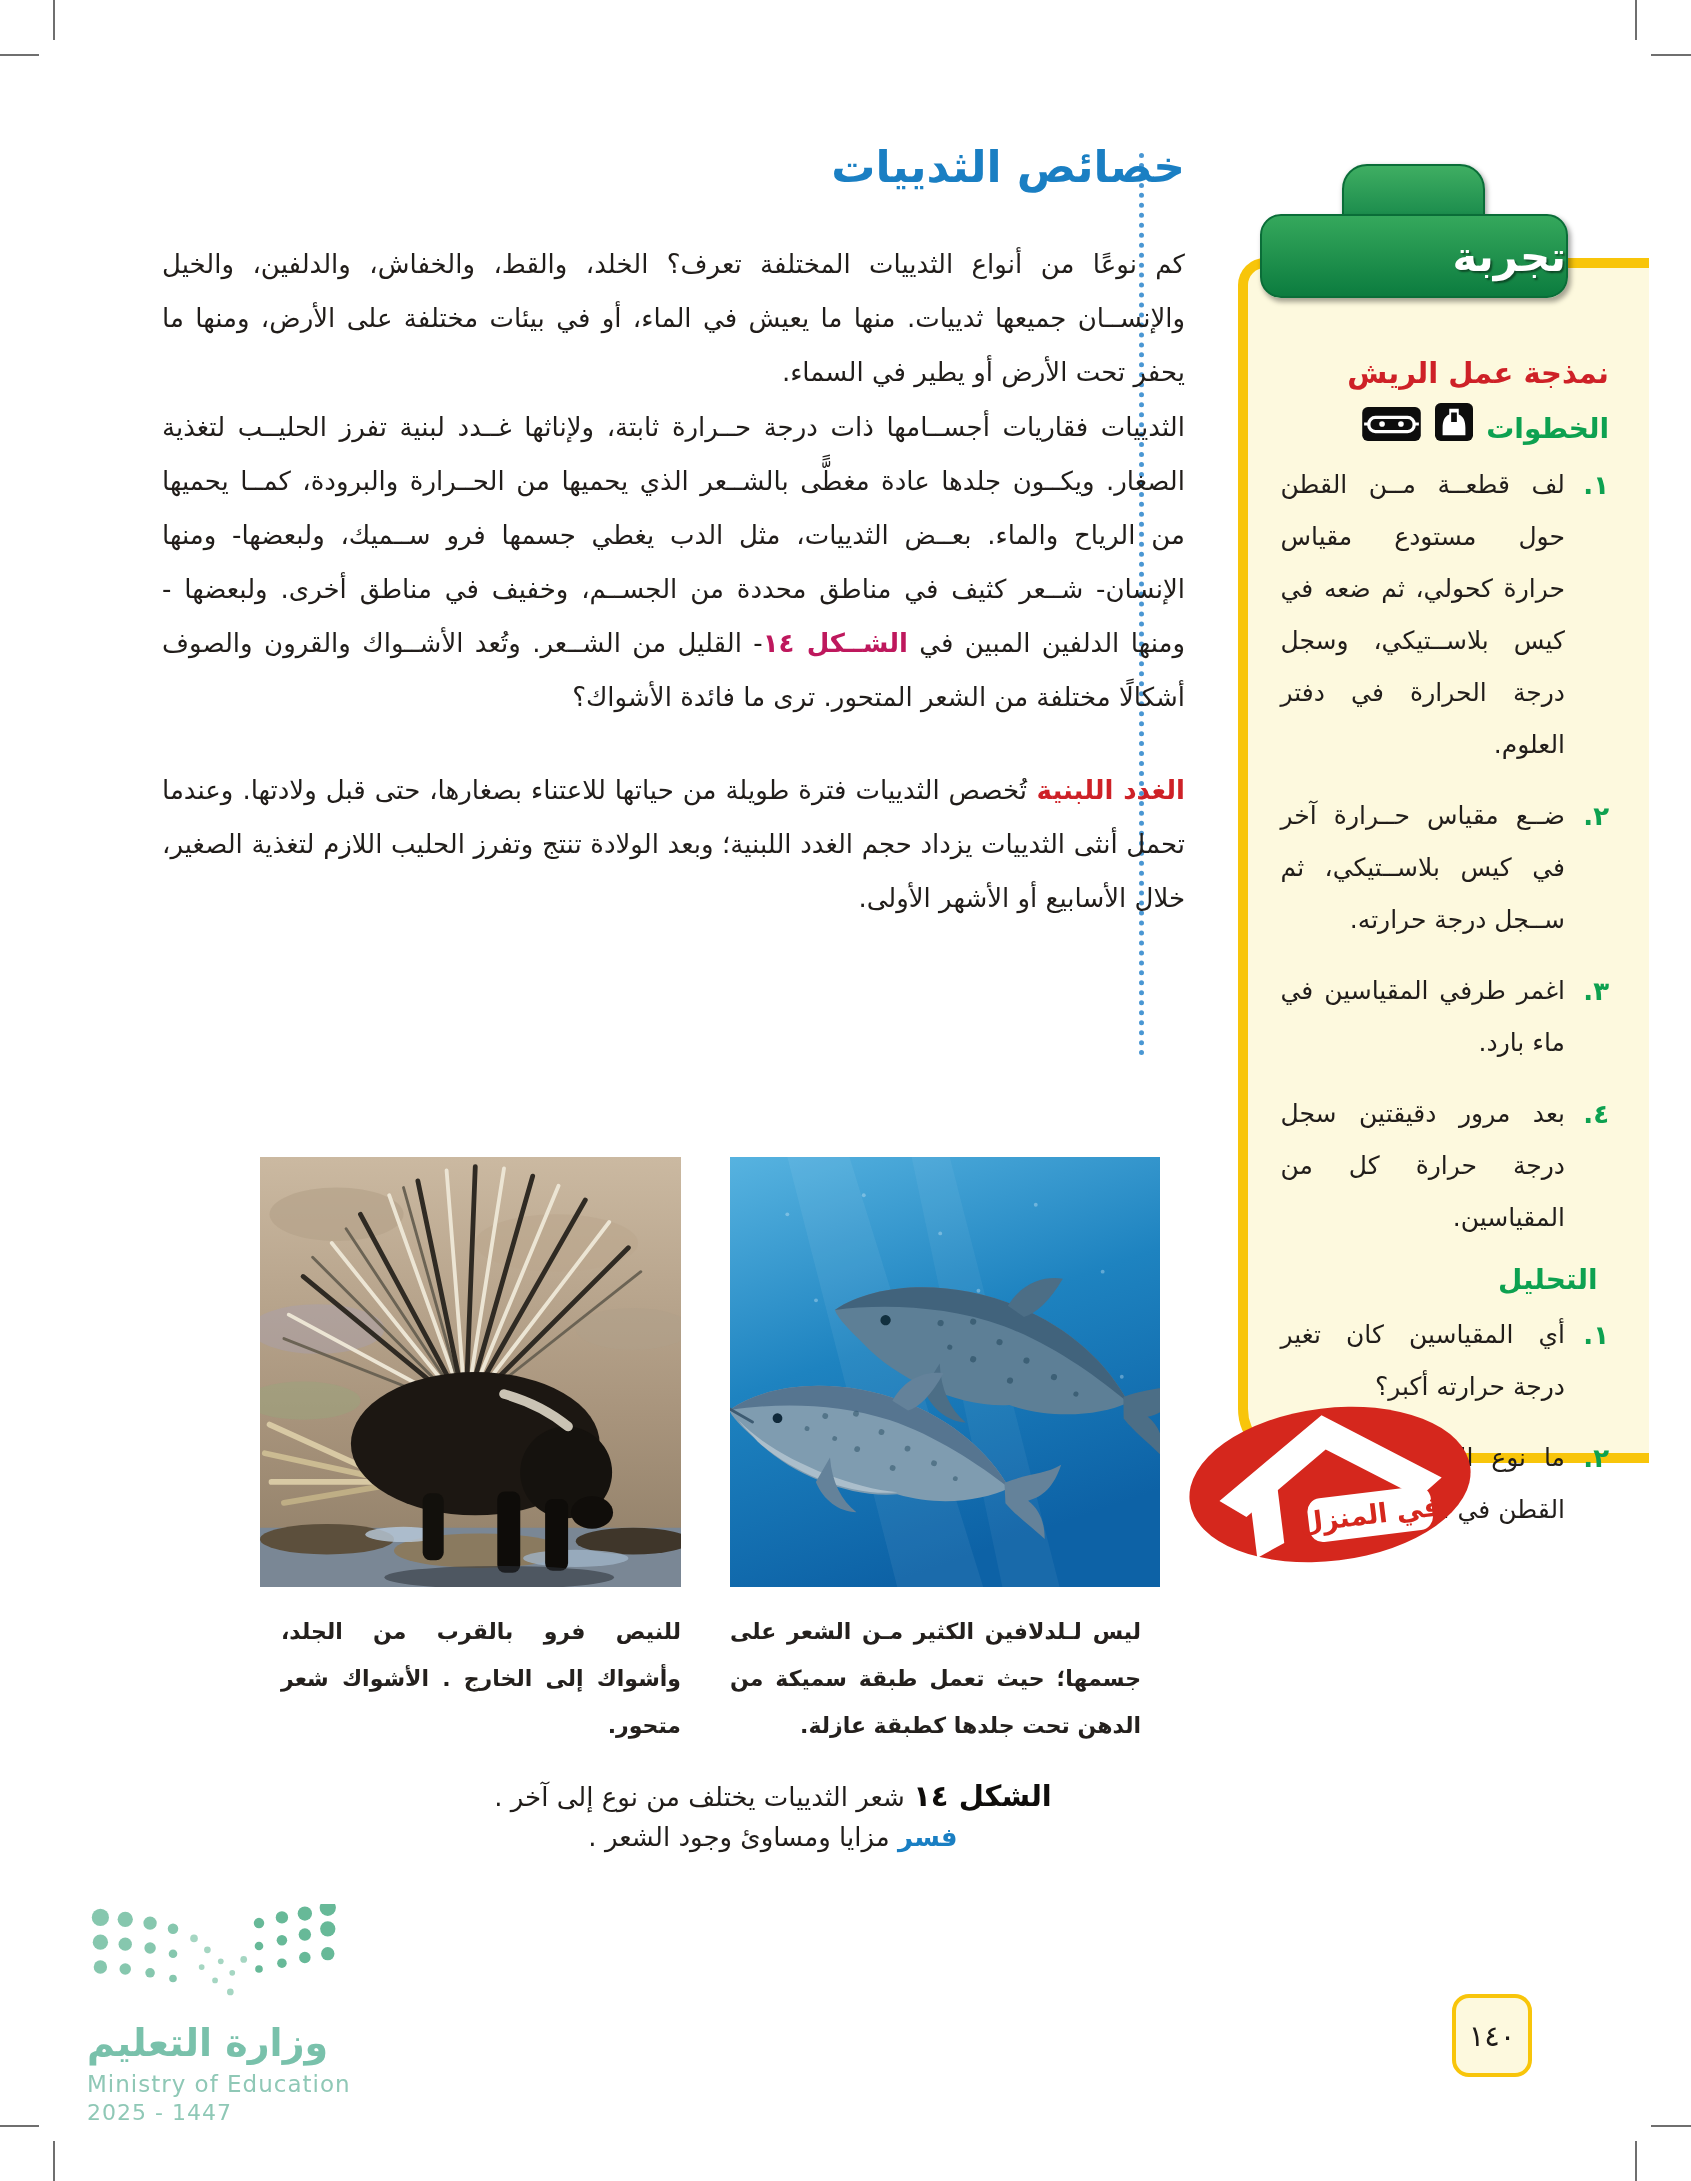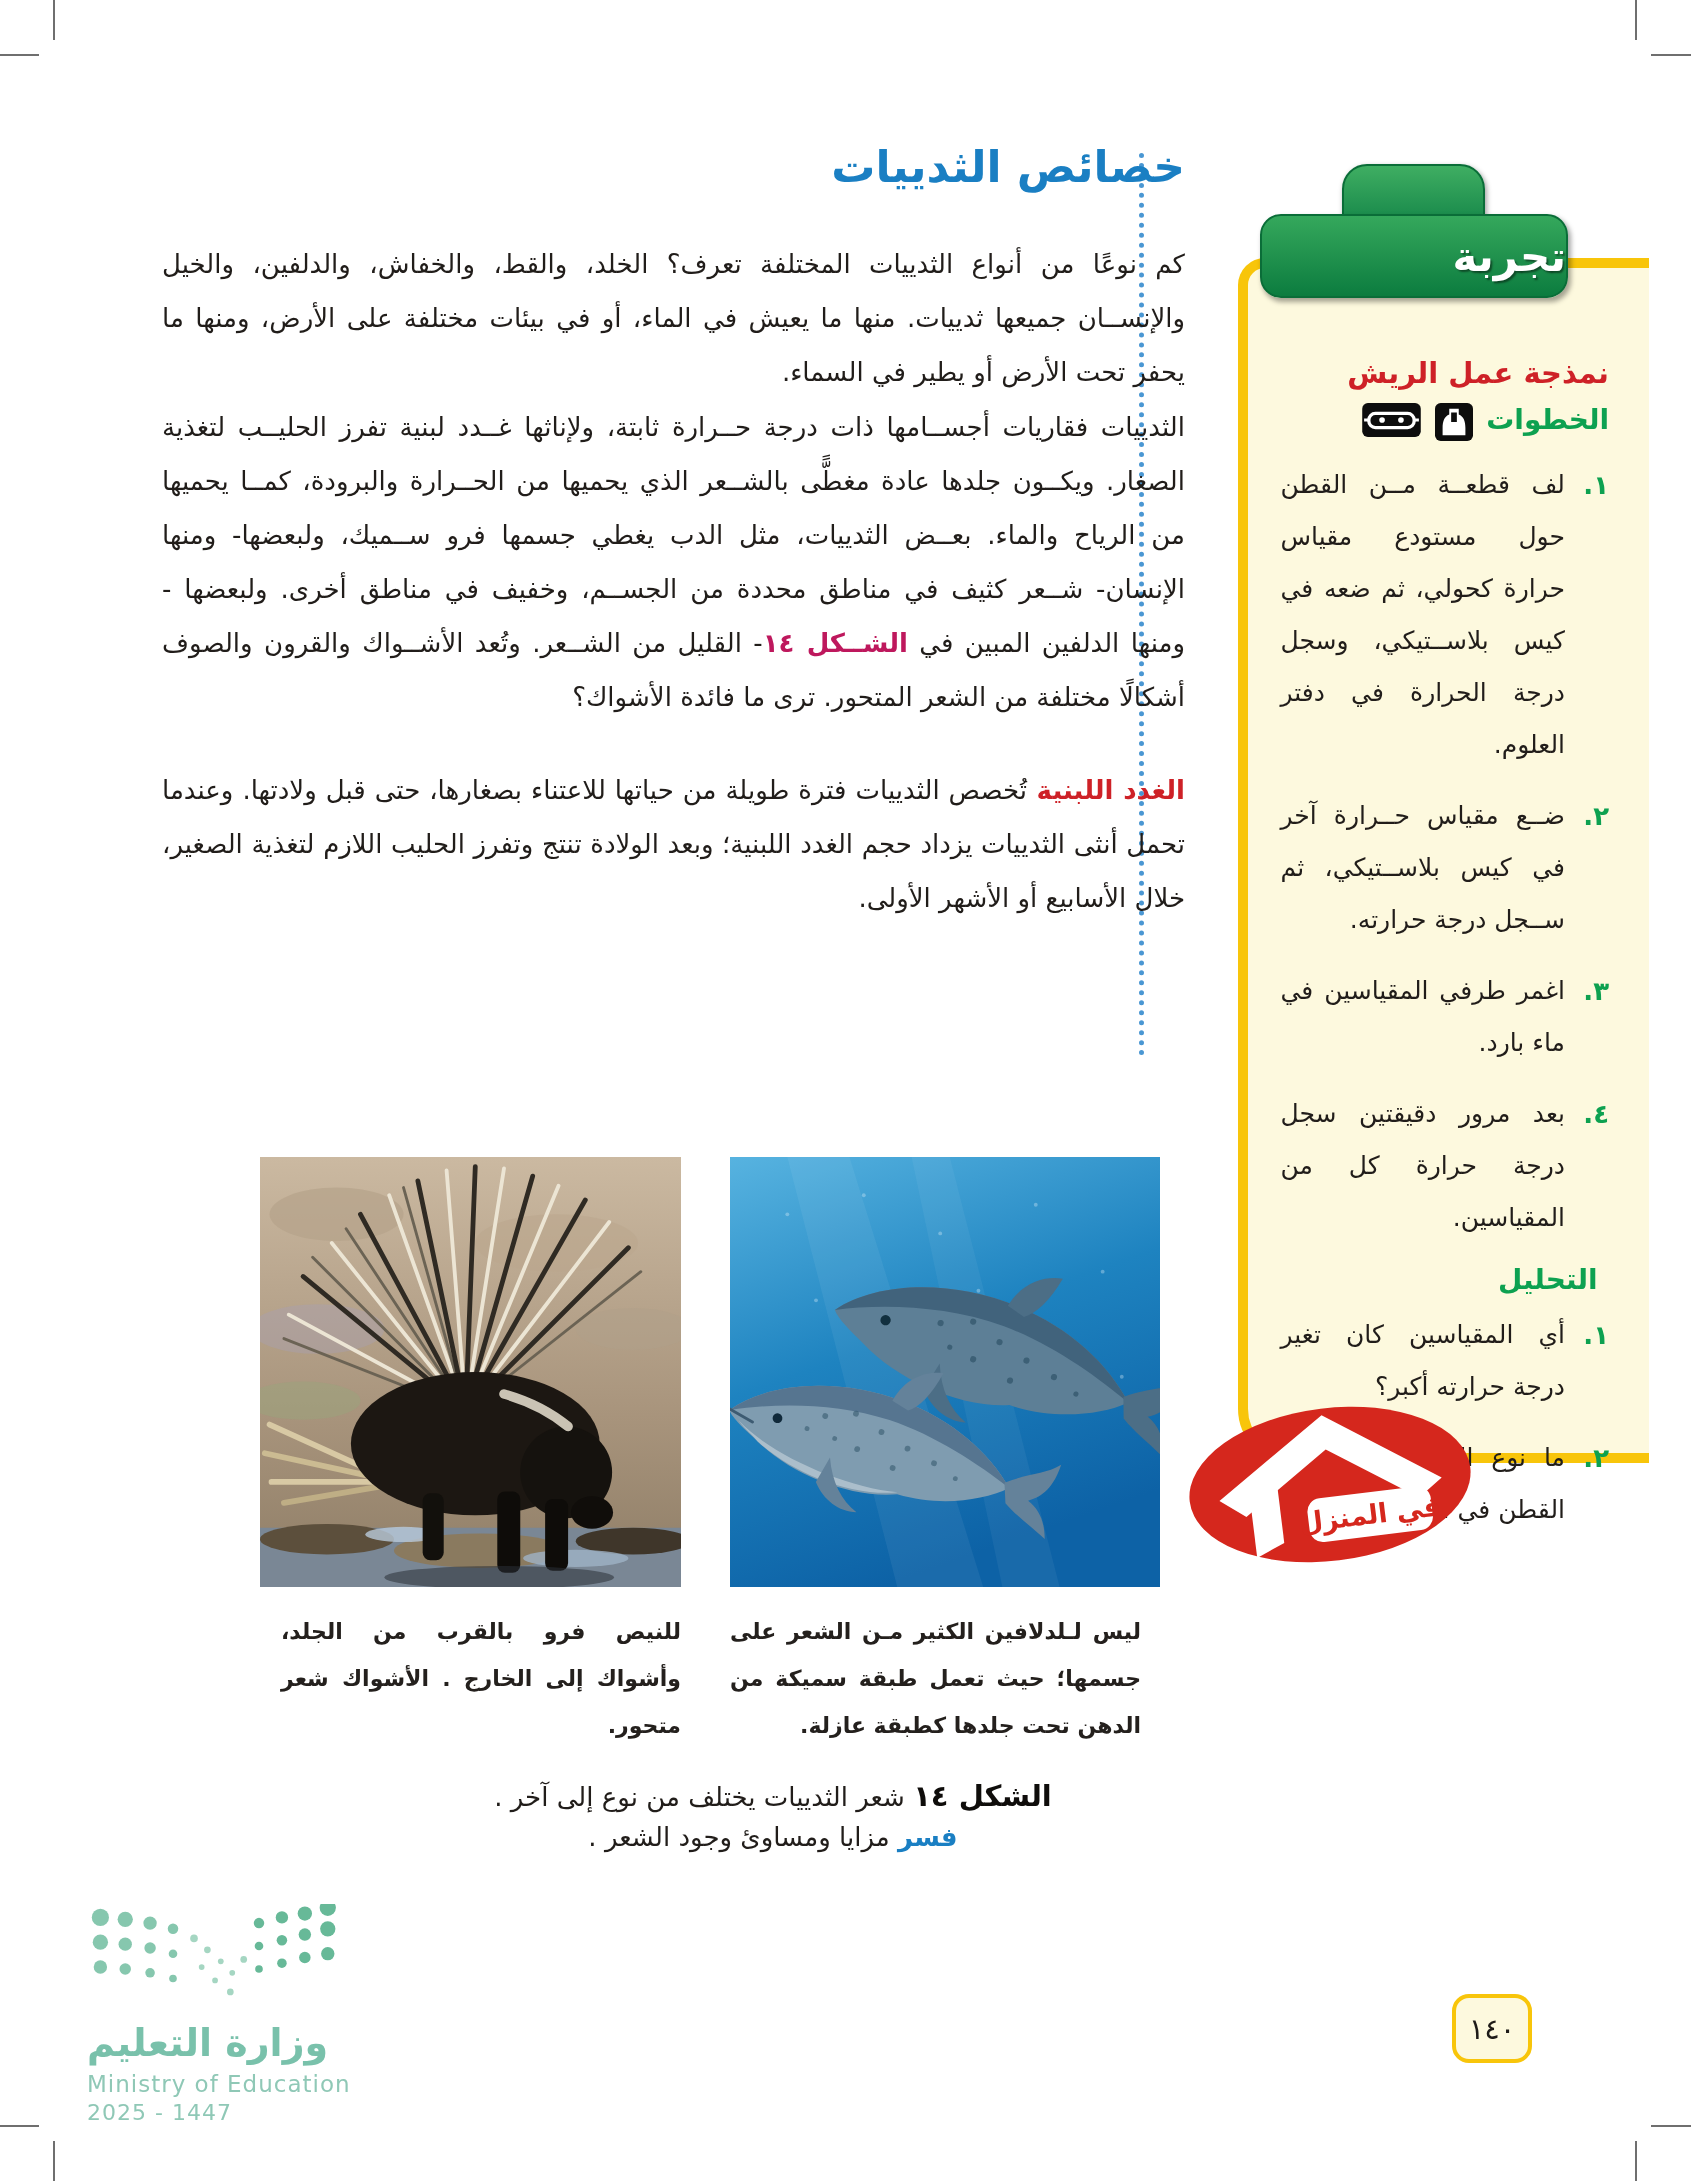--- a/index.html
+++ b/index.html
@@ -63,36 +63,36 @@
   
   #exp-box {
     position:absolute; left:1203px; top:258px; width:411px; height:1205px;
     background:#fdf9de;
     border-top:10.5px solid #f8c50a; border-left:10.5px solid #f8c50a; border-bottom:10.5px solid #f8c50a;
     border-radius:27px 0 0 54px;
     padding:88px 40px 0 32.5px;
     margin-left:36px;
   }
   #exp-title { font-size:29px; font-weight:bold; color:#ce2127; margin-bottom:13.4px; }
-  #steps-row { display:flex; align-items:flex-start; gap:13.4px; margin-bottom:13.4px; }
+  #steps-row { display:flex; align-items:flex-end; gap:13.4px; margin-bottom:13.4px; }
   #steps-label { font-size:28px; font-weight:bold; color:#0da150; }
   .safety-icon { display:inline-block; }
   .sb-item { display:flex; margin-bottom:19px; }
   .sb-item .num { flex:0 0 44px; font-size:26px; font-weight:bold; color:#0da150; line-height:52px; }
   .sb-item .text { font-size:25px; line-height:52px; text-align:justify; color:#211d1a; }
   #analysis-label { font-size:28px; font-weight:bold; color:#0da150; margin:5.7px 11.5px 13.4px 0; }
   
   #home-badge { position:absolute; left:1183px; top:1384px; width:296px; height:201px; z-index:6; }
   
   #ministry { position:absolute; left:88px; top:1904px; width:287px; direction:ltr; text-align:left; }
   #ministry .arabic-name { direction:rtl; text-align:left; font-size:38px; font-weight:bold; color:#79c1ab; margin-top:6px; }
   #ministry .en-name { font-size:23px; color:#8fc8b6; margin-top:5.7px; letter-spacing:1px; }
   #ministry .years { font-size:22px; color:#8fc8b6; margin-top:3.8px; letter-spacing:1px; }
   #page-number {
-    position:absolute; left:1453px; top:1994px; width:80px; height:69px;
+    position:absolute; left:1453px; top:1994px; width:80px; height:83px;
     background:#fdf9de; border:4.8px solid #f8c50a; border-radius:17px;
     display:flex; align-items:center; justify-content:center;
     font-size:29px; color:#1e1b18;
   }
 </style>
 </head>
 <body>
 
 <div id="page">
 

